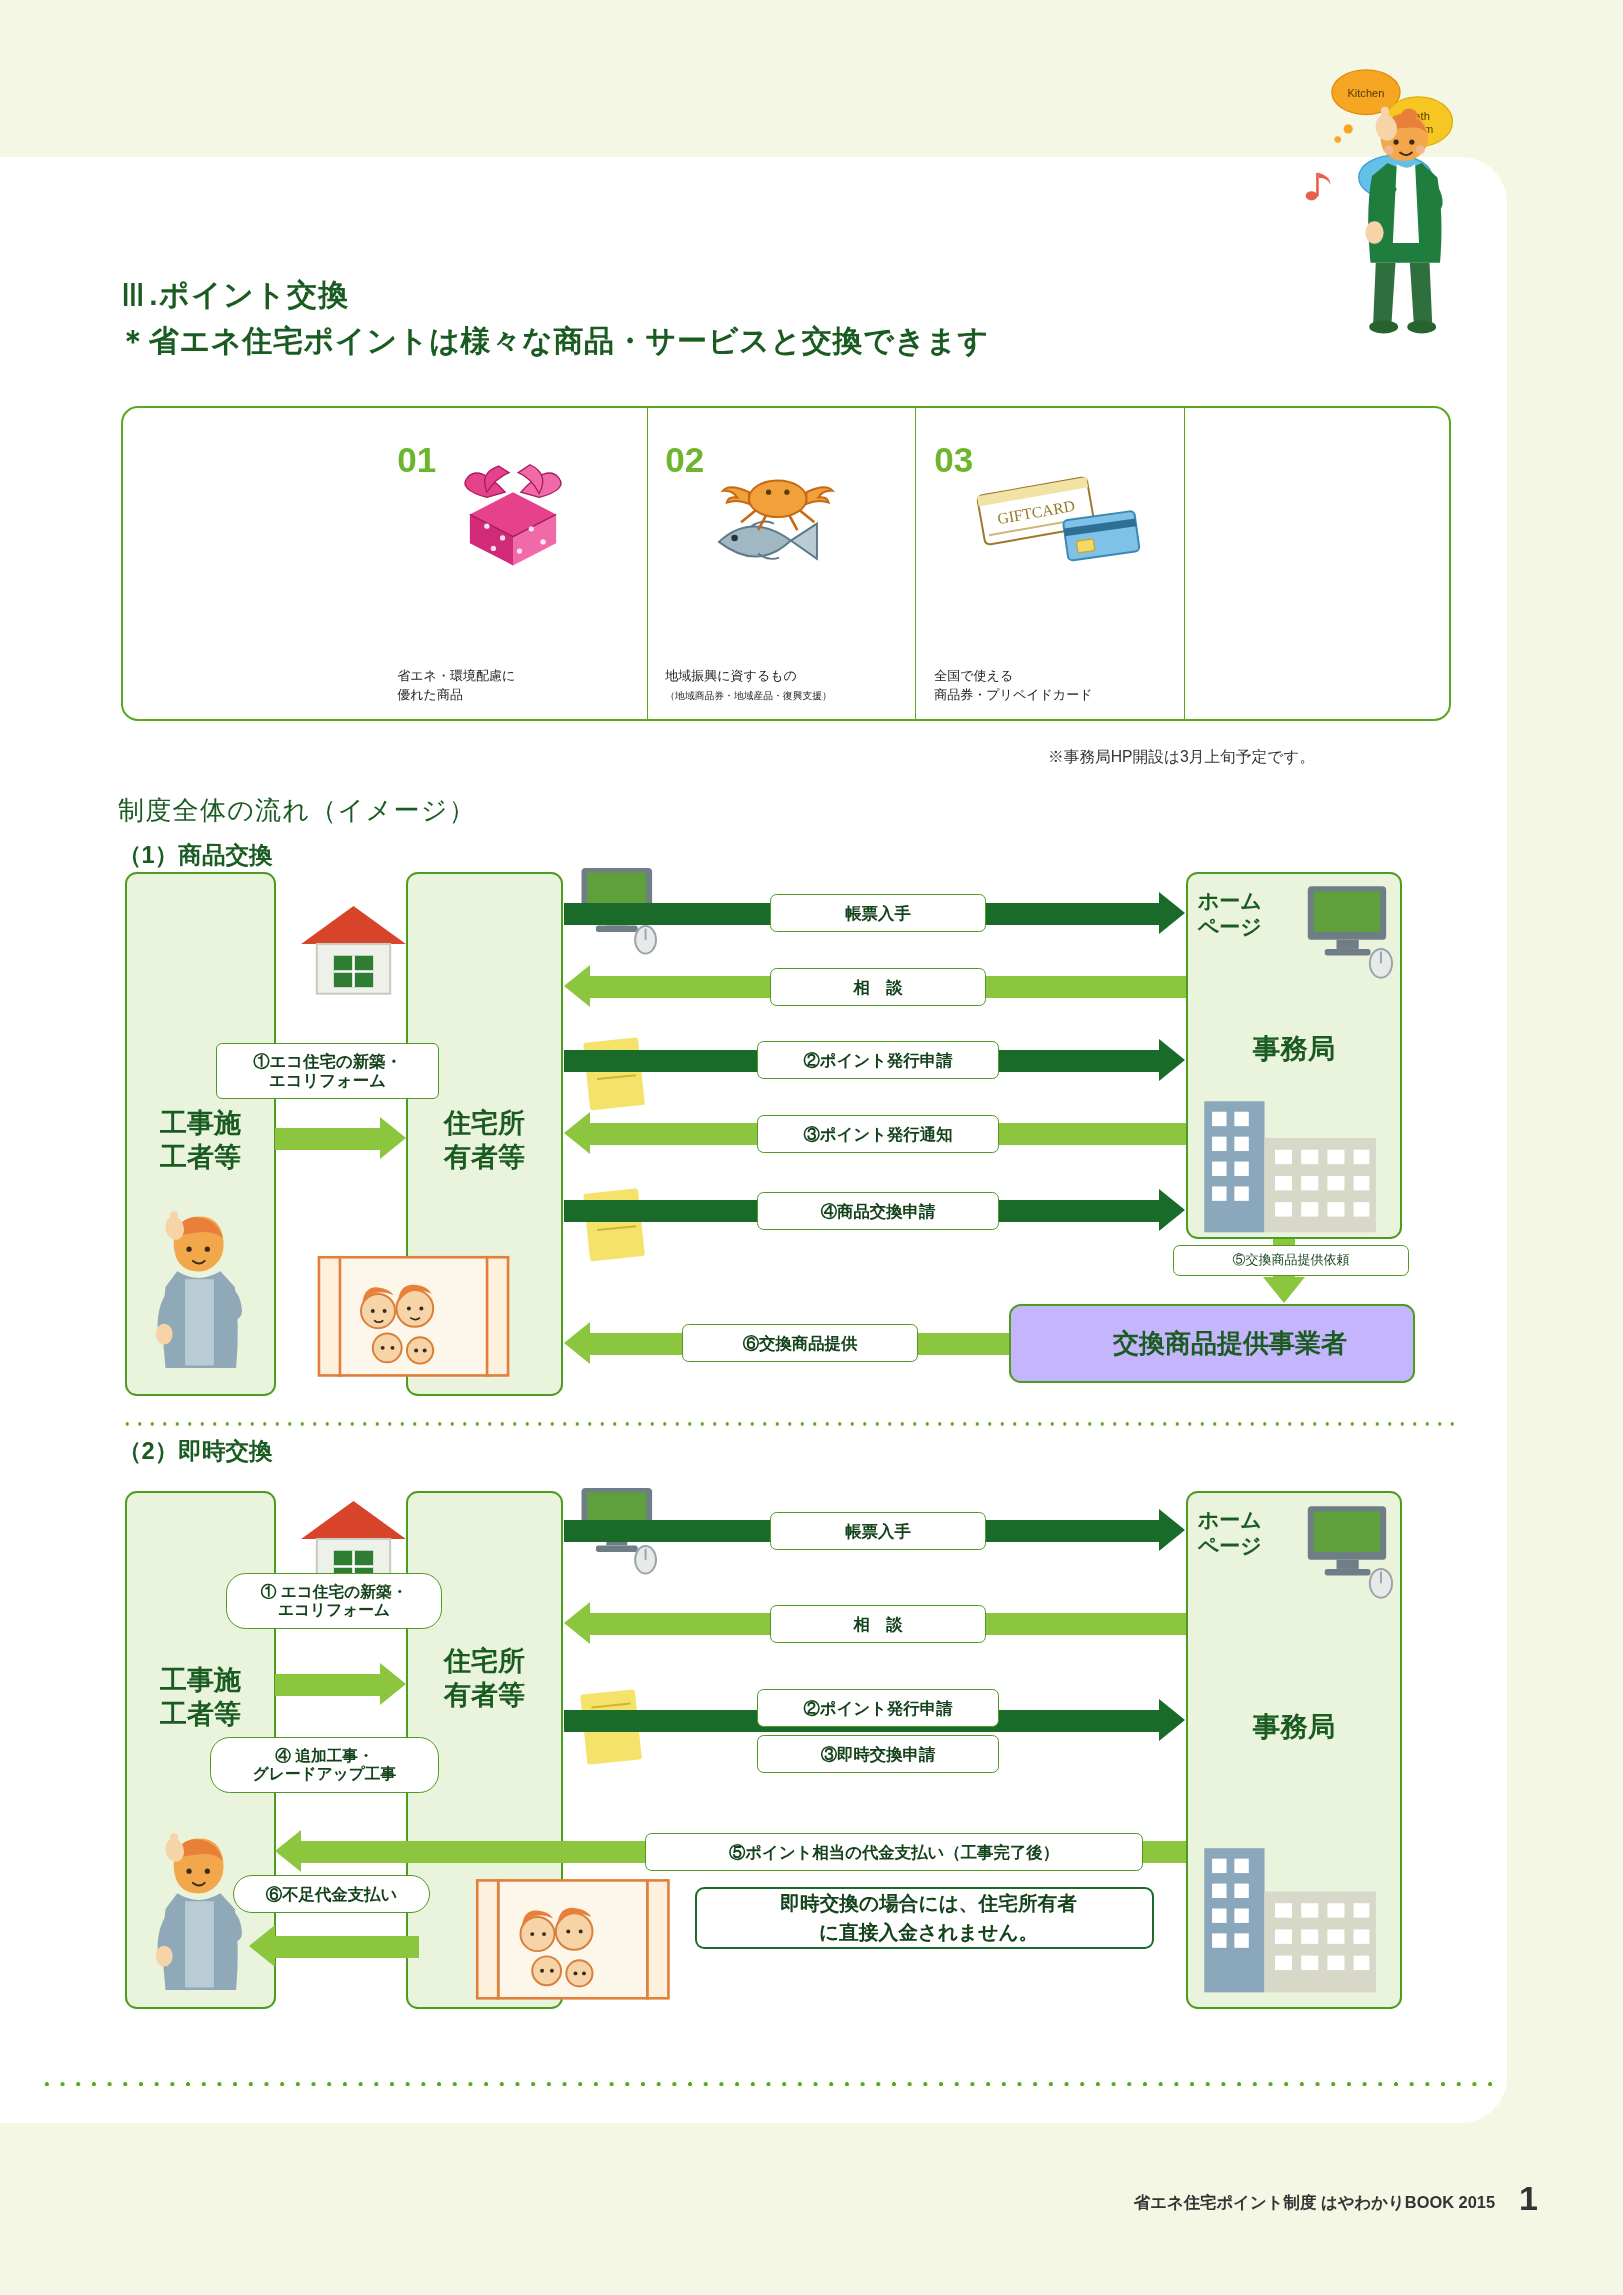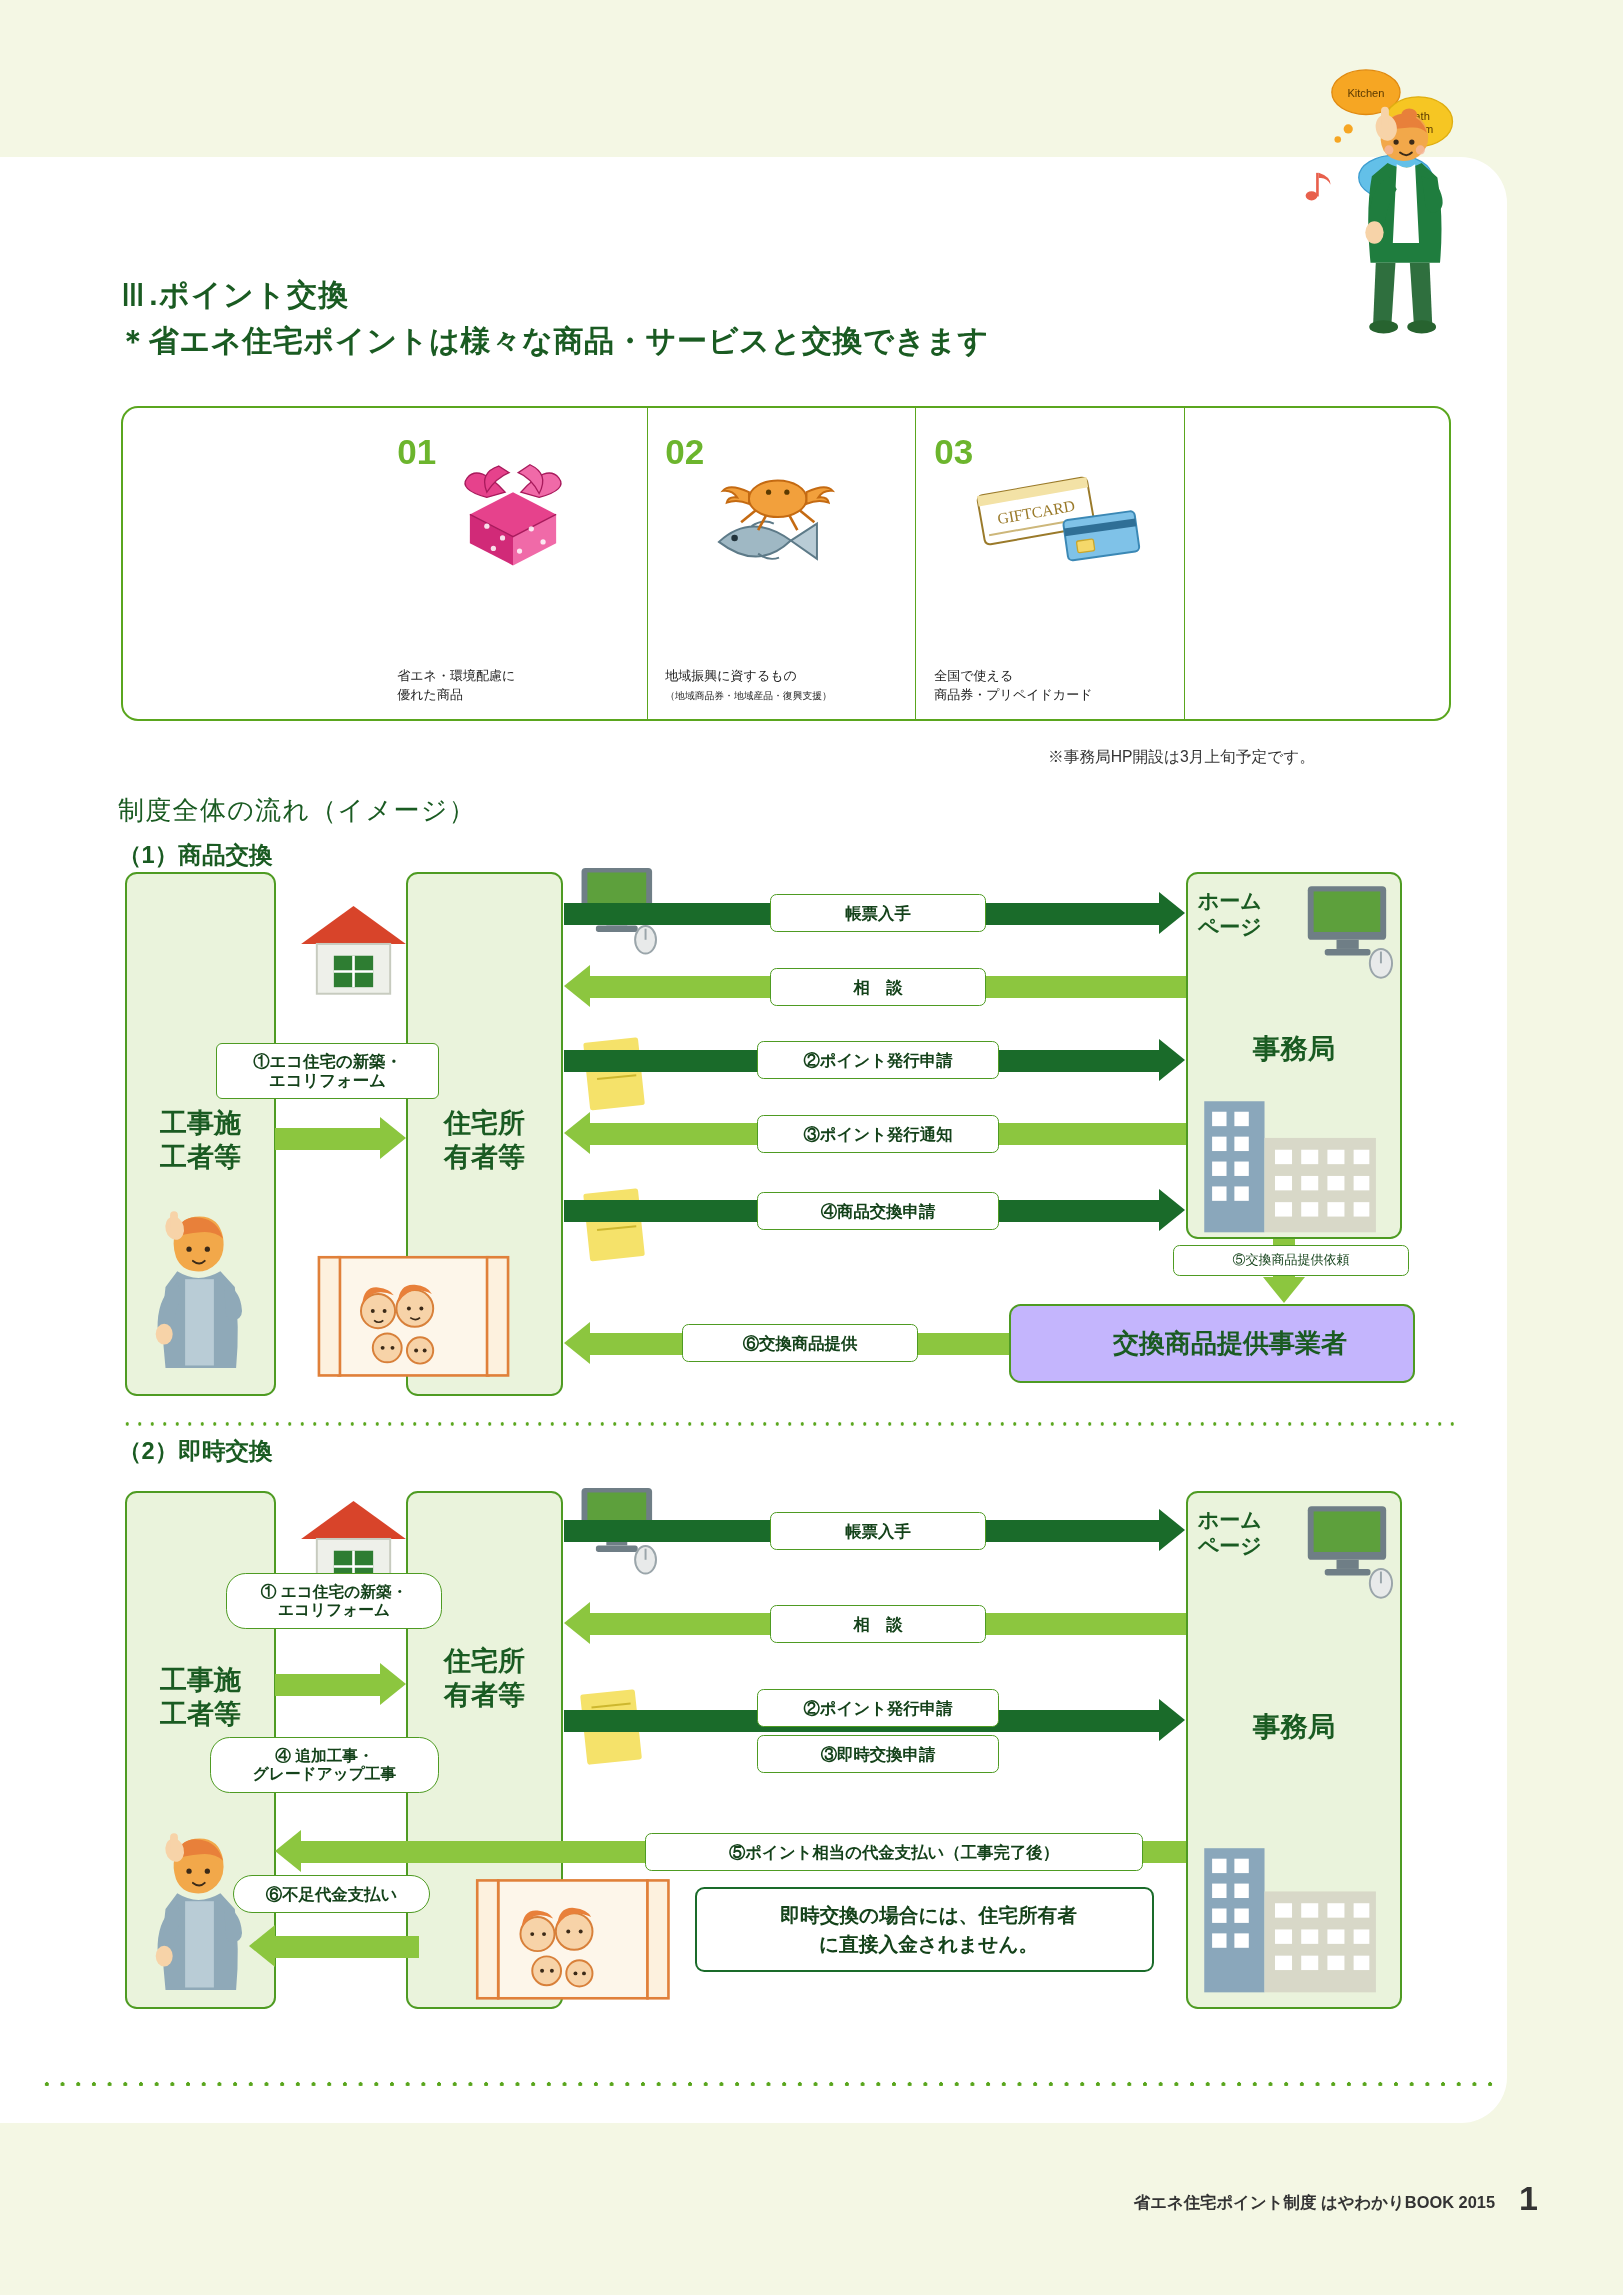--- a/index.html
+++ b/index.html
@@ -74,21 +74,21 @@
     border-right:1.3px solid #5aa61e;
     padding:23.6px 17px 0 22px;
   }
   .pp-left .t1 { font-size:23.6px; color:#2a7d2e; font-weight:bold; line-height:1.35; }
   .pp-left .t2 { font-size:13px; color:#2a7d2e; line-height:1.6; margin-top:10.5px; }
   .pp-left .t3 { font-size:11px; color:#2a7d2e; margin-top:11.8px; }
 
   .pp-col {
     position:absolute; top:0; height:100%;
     border-right:1.3px solid #5aa61e;
-    padding-top:26px;
+    padding-top:34px;
   }
   .pp-col.last { border-right:none; }
   .pp-num { font-size:35px; font-weight:bold; color:#6cb52d; margin-left:18.3px; line-height:1; }
   .pp-cap { position:absolute; bottom:14.4px; left:18.3px; font-size:13px; color:#222; line-height:1.45; }
   .pp-cap small { font-size:9.8px; }
   .pp-art { position:absolute; left:0; top:42px; width:100%; height:138px; }
 
   
   .flow { position:absolute; }
   .box {
@@ -584,20 +584,20 @@
 <div class="pill" style="left:757px; top:1735px; width:242px; height:38px;">③即時交換申請</div>
 
 <div class="arrow-band" style="left:301px; top:1841px; width:885px;"></div>
 <div class="arrow-head left" style="left:275px; top:1830px;"></div>
 <div class="pill" style="left:645px; top:1833px; width:498px; height:38px;">⑤ポイント相当の代金支払い（工事完了後）</div>
 
 <div class="arrow-band" style="left:275px; top:1936px; width:144px;"></div>
 <div class="arrow-head left" style="left:249px; top:1925px;"></div>
 <div class="pill round" style="left:233px; top:1875px; width:197px; height:38px; font-size:16.4px;">⑥不足代金支払い</div>
 
-<div class="note-box" style="left:695px; top:1887px; width:459px; height:85px;padding-left:20px;">
+<div class="note-box" style="left:695px; top:1887px; width:459px; height:62px;padding-left:20px;">
   即時交換の場合には、住宅所有者<br>に直接入金されません。
 </div>
 
 <div class="bottom-dots"></div>
 <div class="footer-text">省エネ住宅ポイント制度 はやわかりBOOK 2015</div>
 <div class="footer-page">1</div>
 
 
 </body></html>

